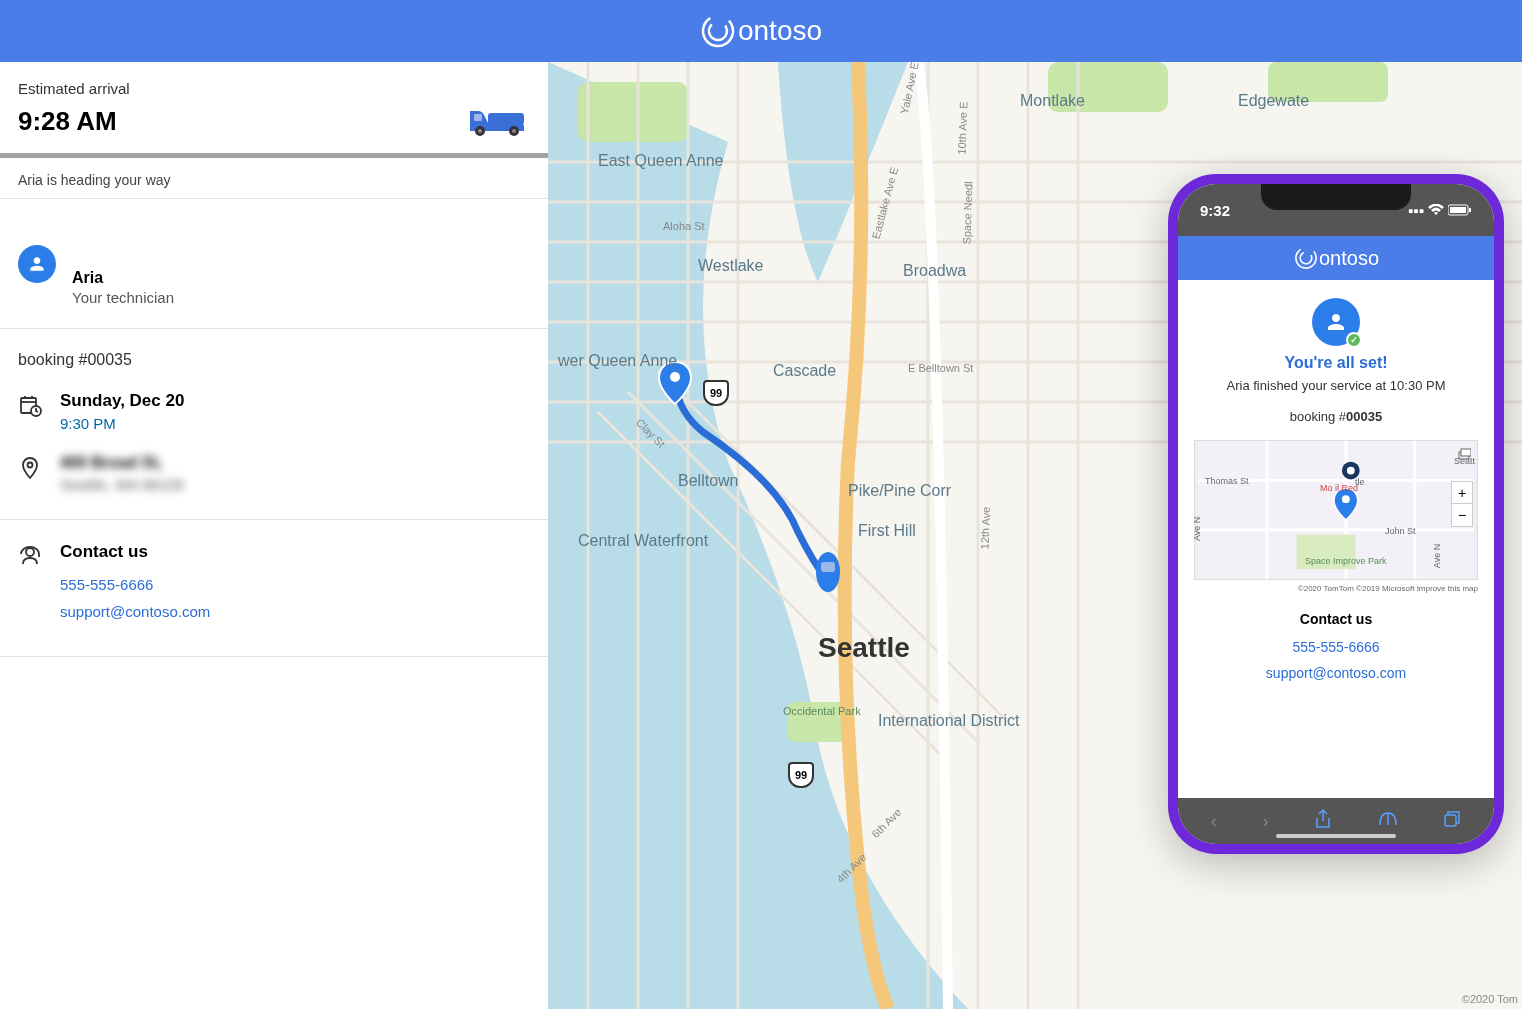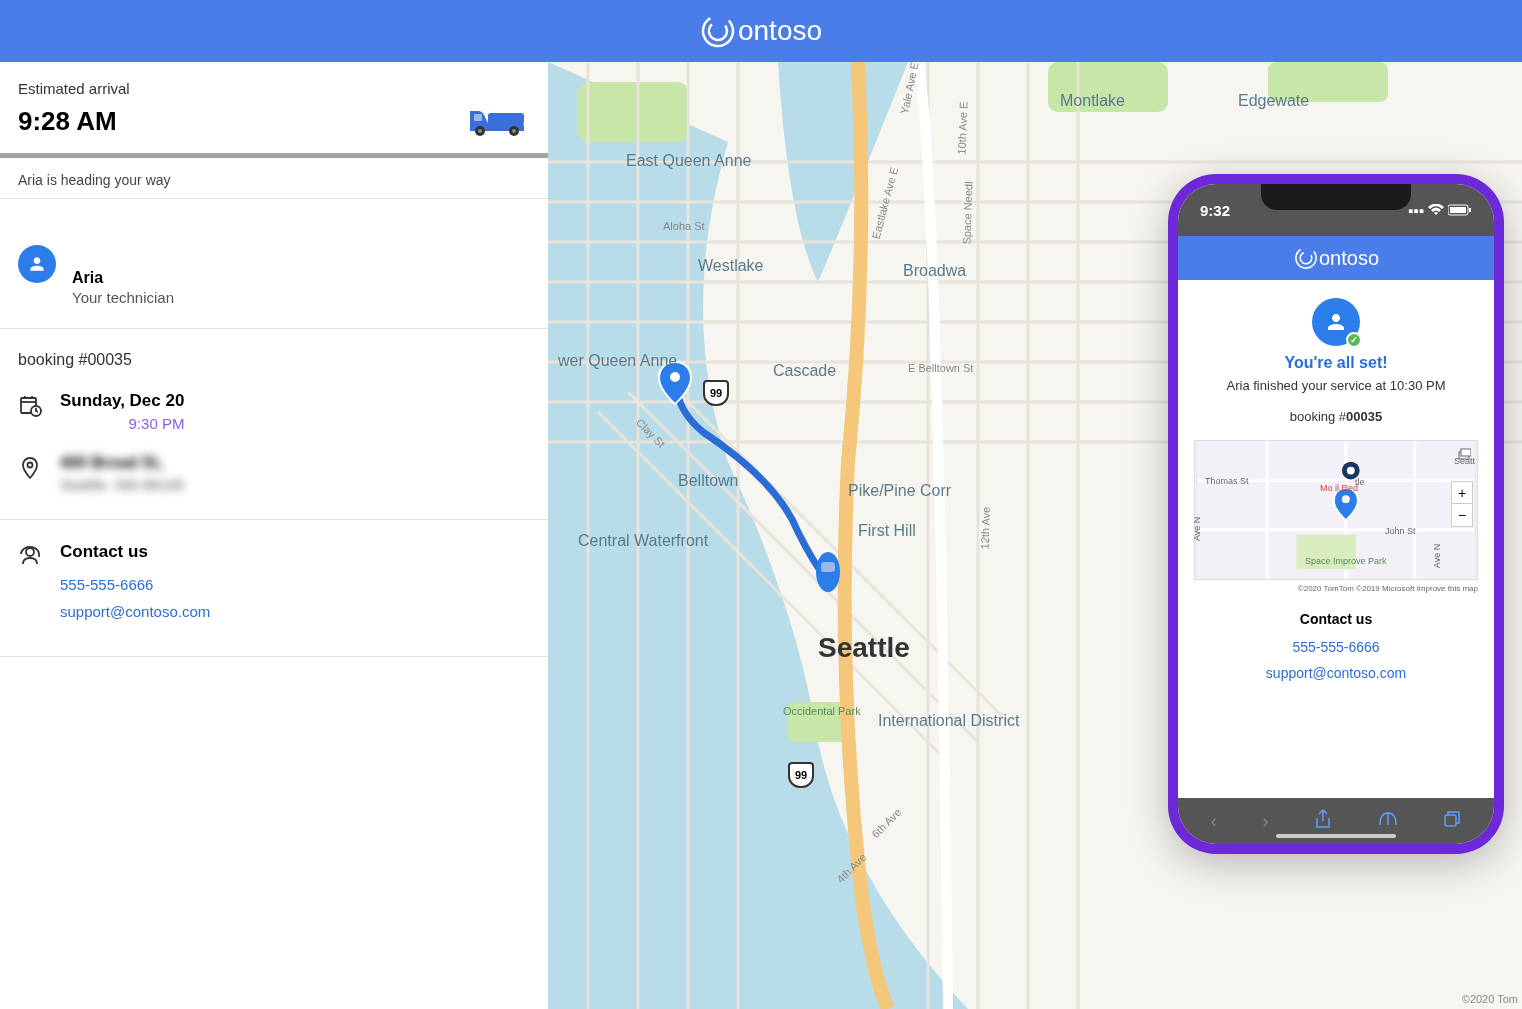--- a/index.html
+++ b/index.html
@@ -27,21 +27,21 @@
 .avatar { width: 38px; height: 38px; border-radius: 50%; background: #2b7de9; display: flex; align-items: center; justify-content: center; }
 .avatar svg { width: 20px; height: 20px; fill: #fff; }
 .tech-name { font-weight: 600; font-size: 16px; margin-top: 48px; }
 .tech-role { font-size: 15px; color: #555; margin-top: 2px; }
 
 .booking-section { padding: 22px 18px 26px; border-bottom: 1px solid #e0e0e0; }
 .booking-label { font-size: 16px; color: #333; margin-bottom: 22px; }
 .info-row { display: flex; align-items: flex-start; gap: 18px; margin-bottom: 22px; }
 .info-icon { width: 24px; height: 24px; flex-shrink: 0; margin-top: 2px; }
 .info-date { font-weight: 600; font-size: 17px; }
-.info-time { font-size: 15px; color: #8b5cf6; margin-top: 4px; text-align: right; }
+.info-time { font-size: 15px; color: #0369a1; margin-top: 4px; }
 .info-address { font-weight: 600; font-size: 16px; filter: blur(4px); }
 .info-address2 { font-size: 15px; color: #555; filter: blur(4px); margin-top: 4px; }
 
 .contact-section { padding: 22px 18px 26px; border-bottom: 1px solid #e0e0e0; }
 .contact-row { display: flex; align-items: flex-start; gap: 18px; }
 .contact-title { font-weight: 700; font-size: 17px; margin-bottom: 14px; }
 .contact-link { color: #2b6dd6; font-size: 15px; text-decoration: none; display: block; margin-bottom: 10px; }
 
 
 .map-svg { width: 100%; height: 100%; }
@@ -215,31 +215,31 @@
         <circle cx="0" cy="15" r="5" fill="#fff"></circle>
       </g>
 
       <g transform="translate(280,510)">
         <ellipse cx="0" cy="0" rx="12" ry="20" fill="#2b7de9"></ellipse>
         <rect x="-7" y="-10" width="14" height="10" rx="3" fill="#9db8e8"></rect>
       </g>
     </svg>
 
     
-    <div class="map-label" style="left:50px; top:90px;margin-left:28px;">East Queen Anne</div>
+    <div class="map-label" style="left:50px; top:90px;">East Queen Anne</div>
     <div class="map-label" style="left:10px; top:290px;">wer Queen Anne</div>
     <div class="map-label" style="left:150px; top:195px;">Westlake</div>
     <div class="map-label" style="left:225px; top:300px;">Cascade</div>
     <div class="map-label" style="left:130px; top:410px;">Belltown</div>
     <div class="map-label" style="left:30px; top:470px;">Central Waterfront</div>
     <div class="map-label" style="left:310px; top:460px;">First Hill</div>
     <div class="map-label" style="left:330px; top:650px;">International District</div>
     <div class="map-label" style="left:300px; top:420px;">Pike/Pine Corr</div>
     <div class="map-label" style="left:355px; top:200px;">Broadwa</div>
-    <div class="map-label" style="left:512px; top:30px;">Montlake</div>
+    <div class="map-label" style="left:472px; top:30px;">Montlake</div>
     <div class="map-label" style="left:690px; top:30px;">Edgewate</div>
     <div class="map-label big" style="left:270px; top:570px;">Seattle</div>
 
     <div class="map-label small" style="left:115px; top:158px;">Aloha St</div>
     <div class="map-label small" style="left:335px; top:20px; transform:rotate(-78deg);">Yale Ave E</div>
     <div class="map-label small" style="left:300px; top:135px; transform:rotate(-75deg);">Eastlake Ave E</div>
     <div class="map-label small" style="left:388px; top:60px; transform:rotate(-88deg);">10th Ave E</div>
     <div class="map-label small" style="left:416px; top:460px; transform:rotate(-88deg);">12th Ave</div>
     <div class="map-label small" style="left:320px; top:755px; transform:rotate(-45deg);">6th Ave</div>
     <div class="map-label small" style="left:285px; top:800px; transform:rotate(-45deg);">4th Ave</div>

